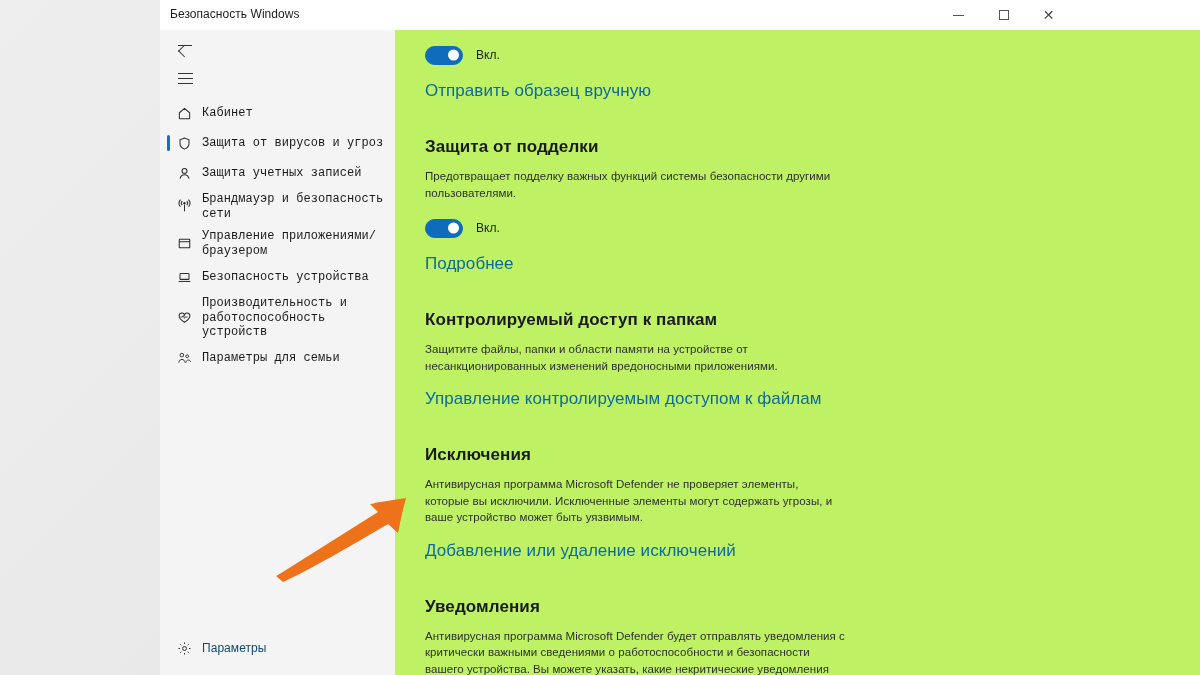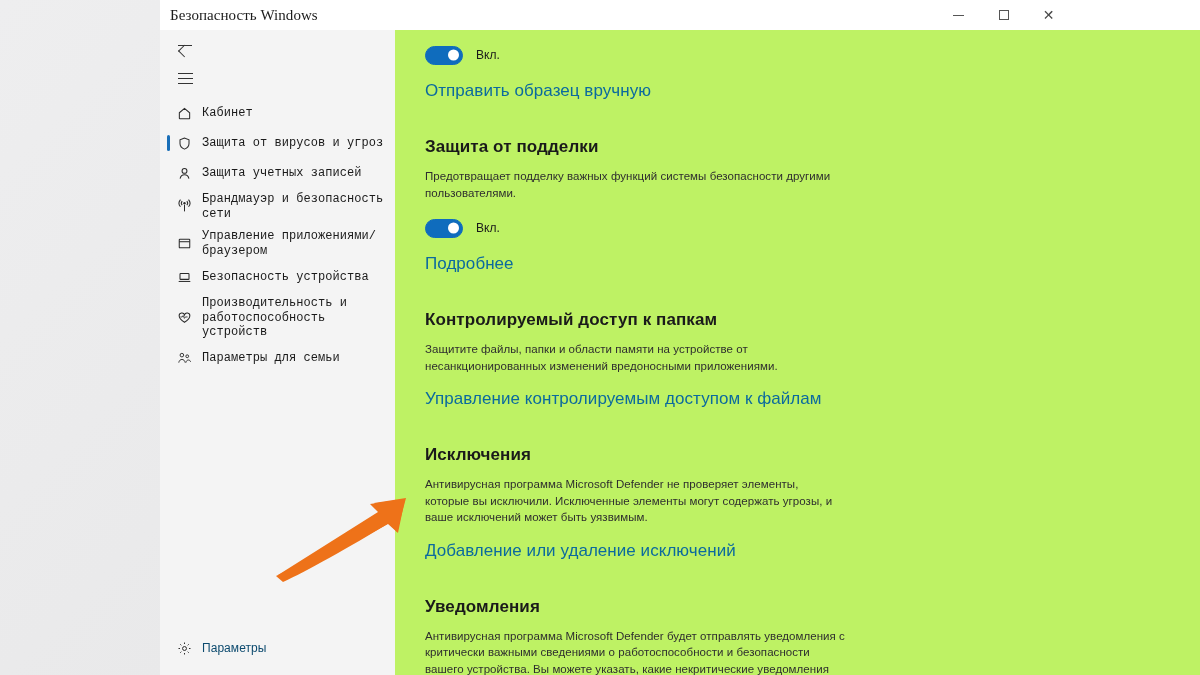--- a/index.html
+++ b/index.html
@@ -38,25 +38,24 @@
     position: absolute;
     left: 0; top: 0;
     width: 1040px;
     height: 30px;
     background: #ffffff;
   }
   #window-title {
     position: absolute;
     left: 10px;
     top: 7px;
-    font-size: 15px;
+    font-size: 12px;
     color: #1b1b1b;
     letter-spacing: 0.05px;
     white-space: nowrap;
-    font-family: Liberation Serif, serif;
   }
   .win-btn {
     position: absolute;
     top: 0;
     width: 45px;
     height: 30px;
     display: flex;
     align-items: center;
     justify-content: center;
   }
@@ -476,21 +475,21 @@
       <div class="sp-10"></div>
       <p class="section-desc">Защитите файлы, папки и области памяти на устройстве от несанкционированных изменений вредоносными приложениями.</p>
       <div class="sp-16"></div>
       <a class="link" href="#">Управление контролируемым доступом к файлам</a>
 
       <div class="sp-36"></div>
 
       
       <h2 class="section-title">Исключения</h2>
       <div class="sp-10"></div>
-      <p class="section-desc">Антивирусная программа Microsoft Defender не проверяет элементы, которые вы исключили. Исключенные элементы могут содержать угрозы, и ваше исключений может быть уязвимым.</p>
+      <p class="section-desc">Антивирусная программа Microsoft Defender не проверяет элементы, которые вы исключили. Исключенные элементы могут содержать угрозы, и ваше устройство может быть уязвимым.</p>
       <div class="sp-16"></div>
       <a class="link" href="#">Добавление или удаление исключений</a>
 
       <div class="sp-36"></div>
 
       
       <h2 class="section-title">Уведомления</h2>
       <div class="sp-10"></div>
       <p class="section-desc">Антивирусная программа Microsoft Defender будет отправлять уведомления с критически важными сведениями о работоспособности и безопасности вашего устройства. Вы можете указать, какие некритические уведомления вы хотите получать.</p>
       

